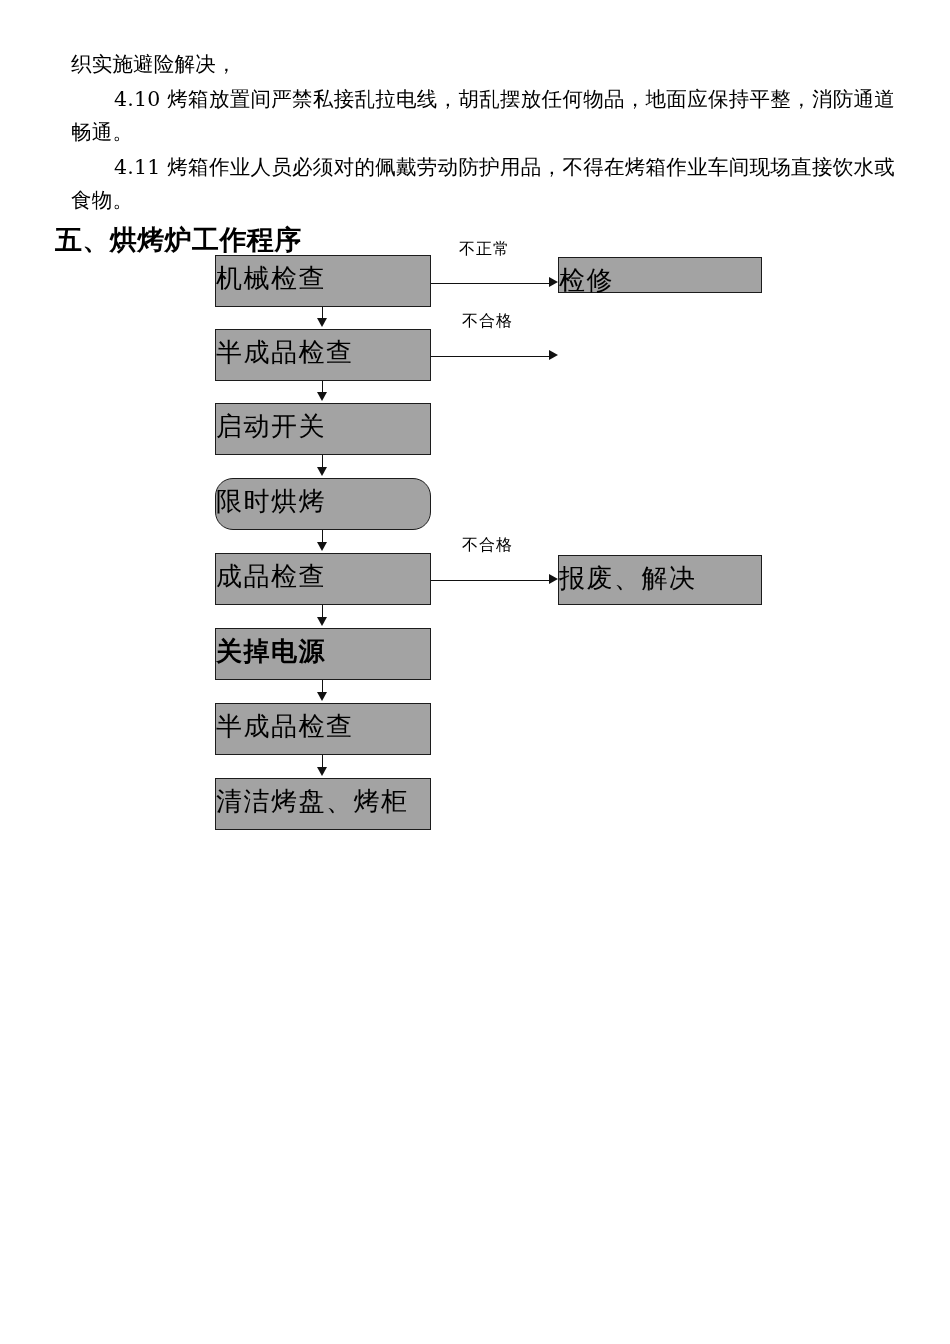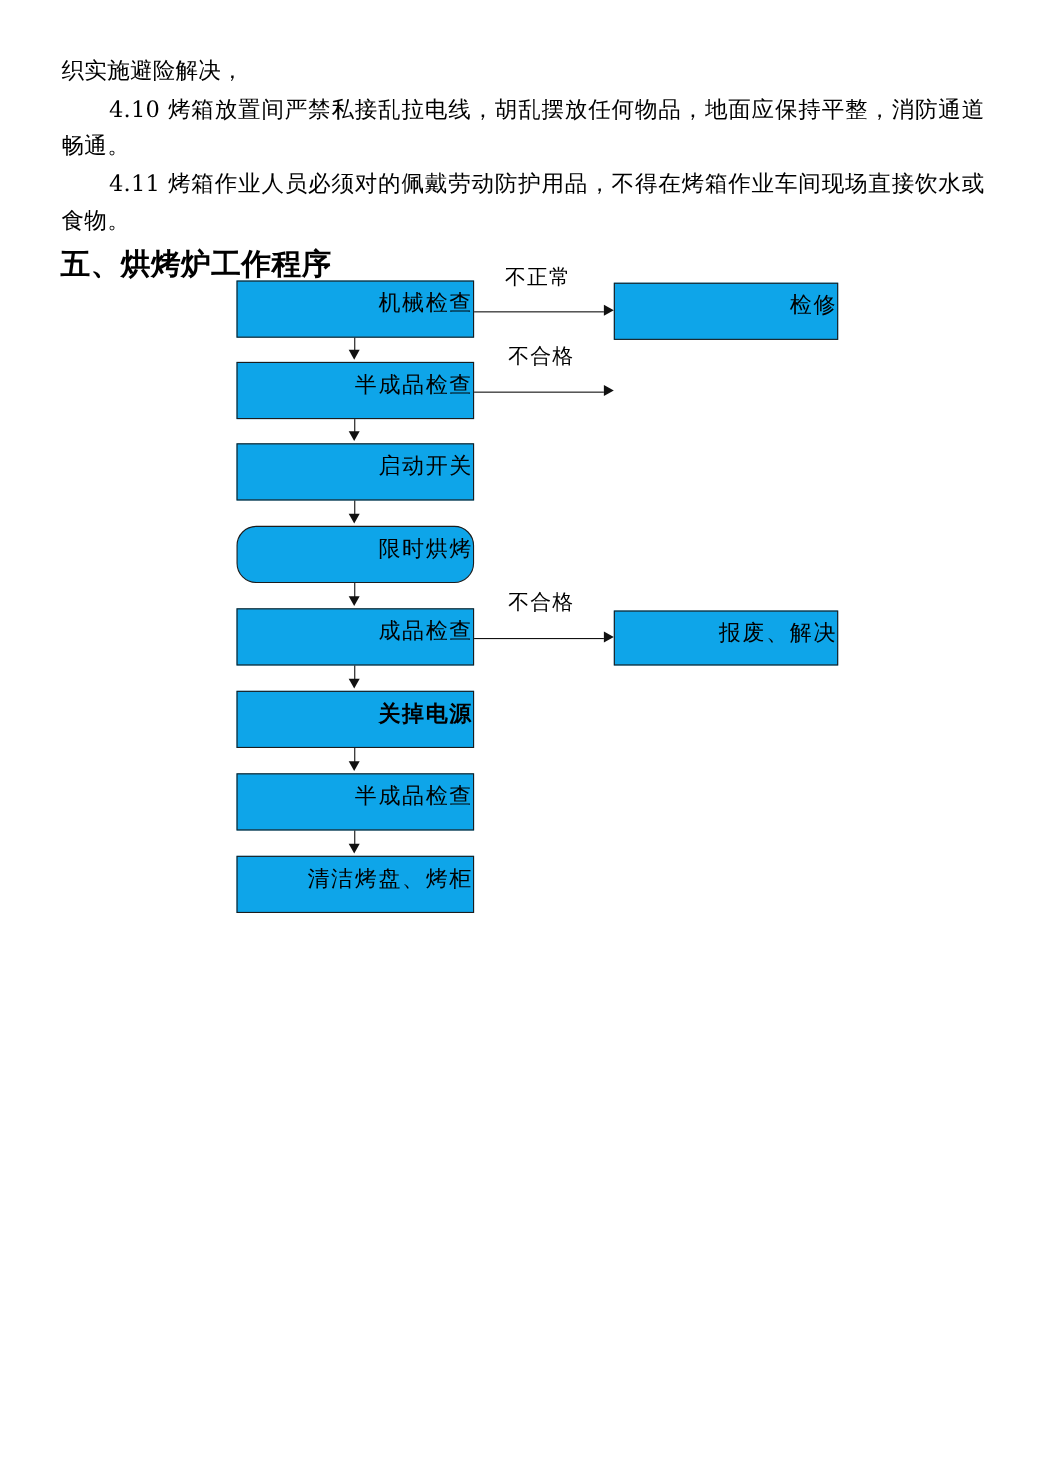--- a/index.html
+++ b/index.html
@@ -21,21 +21,21 @@
     position: absolute;
     left: 55px;
     top: 48px;
     width: 840px;
   }
   .para {
     font-size: 20.5px;
     line-height: 33px;
     text-align: justify;
     text-justify: inter-ideograph;
-    margin: 0 0 2px 1px;
+    margin: 0 0 2px 16px;
     letter-spacing: 0.2px;
   }
   .para.indent {
     text-indent: 2.1em;
   }
   .section-heading {
     position: absolute;
     left: 55px;
     top: 222px;
     font-size: 27px;
@@ -50,37 +50,37 @@
     position: absolute;
     left: 0;
     top: 0;
     width: 950px;
     height: 1344px;
   }
   .node {
     position: absolute;
     box-sizing: border-box;
     border: 1.6px solid #1c1c1c;
-    background: #0ea5e9;
-    font-size: 20px;
+    background: #a3a3a3;
+    font-size: 26px;
     line-height: 1;
     letter-spacing: 1.5px;
-    text-align: right;
+    text-align: left;
     font-family: "DejaVu Serif", "Liberation Serif", serif;
   }
   .node .label {
     position: absolute;
     left: 0;
     right: 0;
     top: 9px;
     display: block;
   }
   .edge-label {
     position: absolute;
-    font-size: 19px;
+    font-size: 16px;
     letter-spacing: 1px;
     white-space: nowrap;
     font-family: "DejaVu Serif", "Liberation Serif", serif;
   }
   .line-v {
     position: absolute;
     width: 0;
     border-left: 1.6px solid #111111;
   }
   .line-h {
@@ -136,21 +136,21 @@
   <div class="node" style="left:215px; top:628px; width:216px; height:52px;font-weight:bold;">
     <span class="label">关掉电源</span>
   </div>
   <div class="node" style="left:215px; top:703px; width:216px; height:52px;">
     <span class="label">半成品检查</span>
   </div>
   <div class="node" style="left:215px; top:778px; width:216px; height:52px;">
     <span class="label">清洁烤盘、烤柜</span>
   </div>
 
-  <div class="node" style="left:558px; top:257px; width:204px; height:52px;">
+  <div class="node" style="left:558px; top:257px; width:204px; height:36px;">
     <span class="label">检修</span>
   </div>
   <div class="node" style="left:558px; top:555px; width:204px; height:50px;">
     <span class="label">报废、解决</span>
   </div>
 
   <div class="line-v" style="left:322px; top:307px; height:13px;"></div>
   <div class="arrow-down" style="left:317px; top:318px;"></div>
 
   <div class="line-v" style="left:322px; top:381px; height:13px;"></div>

